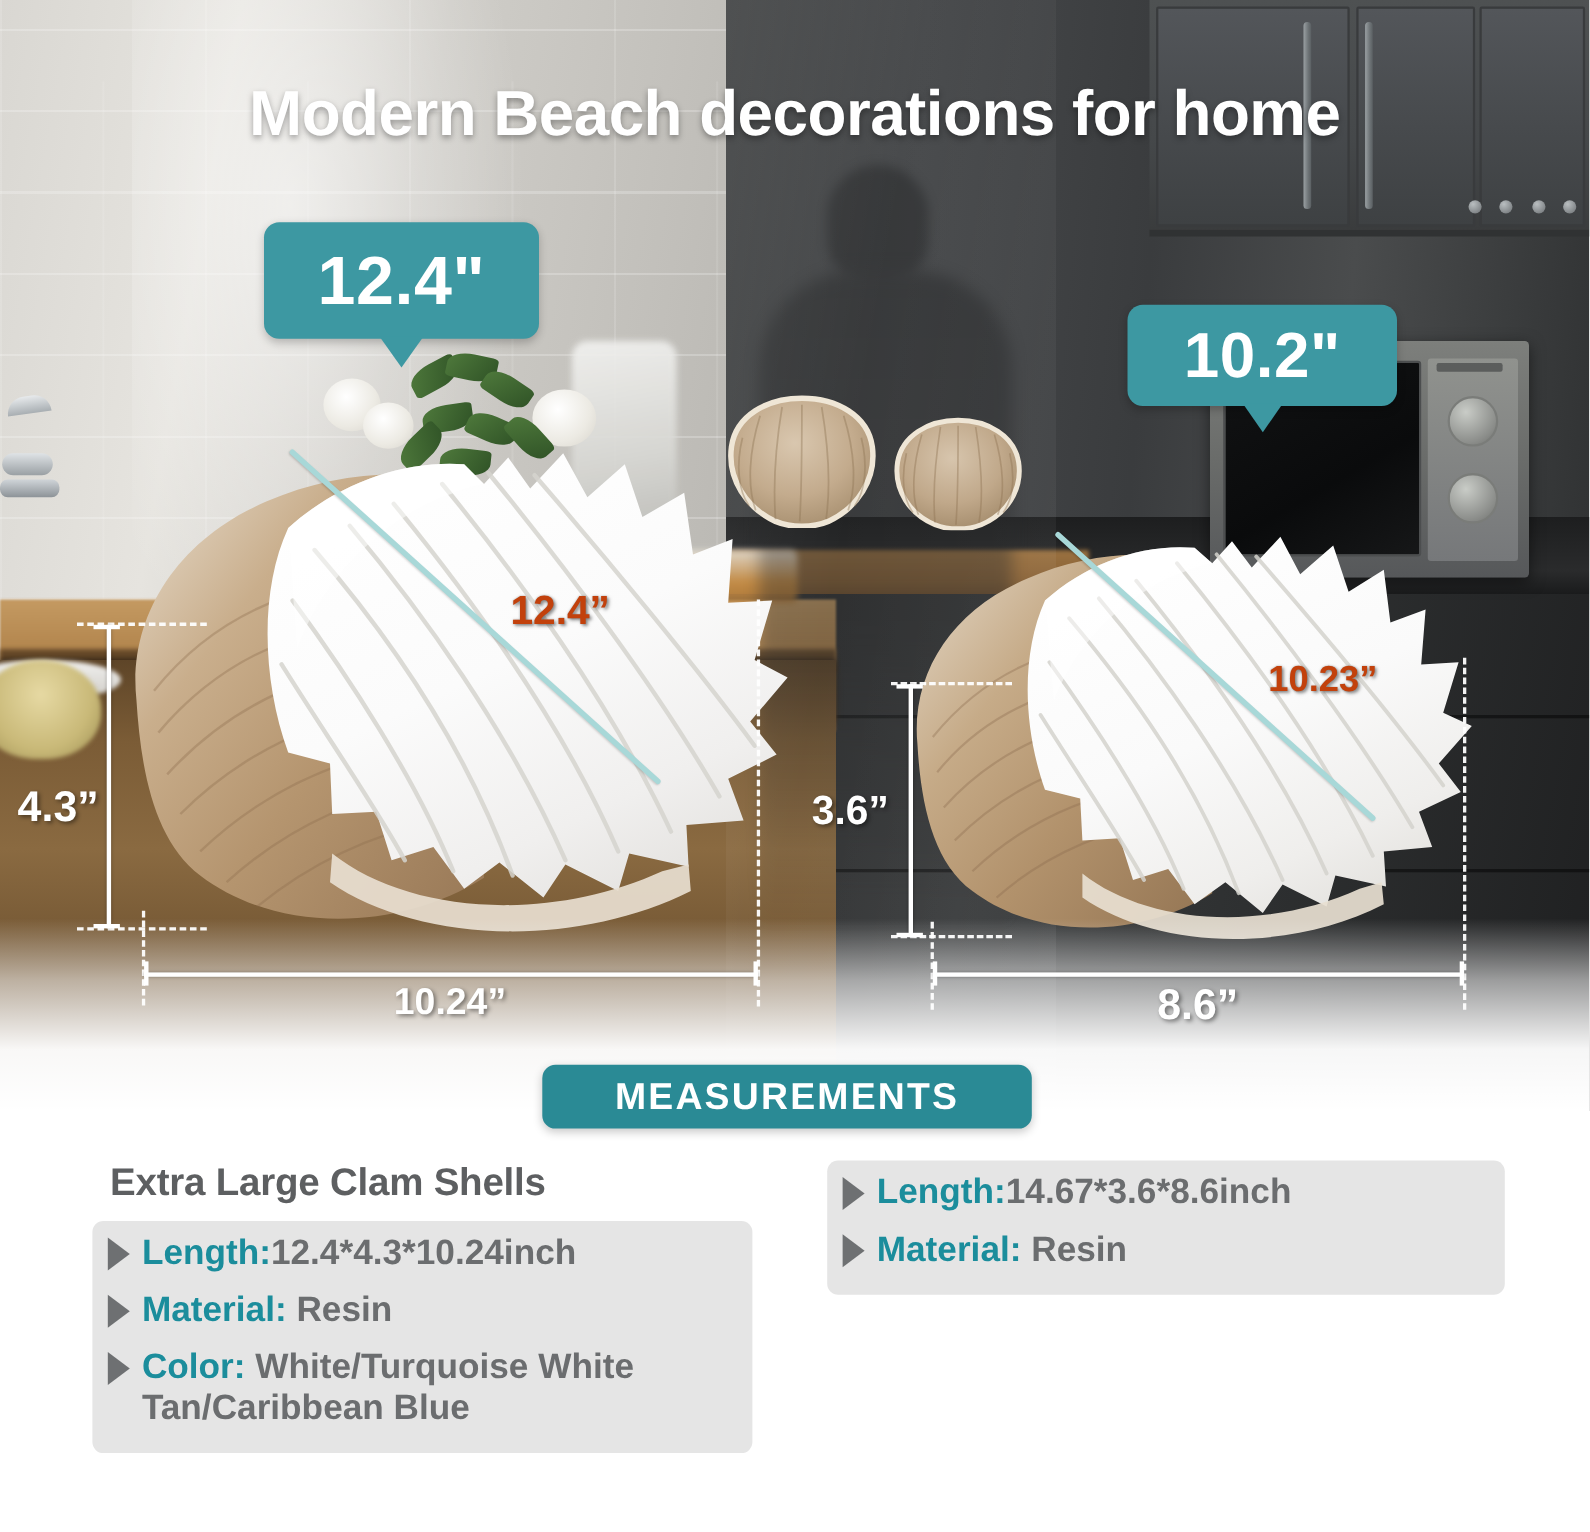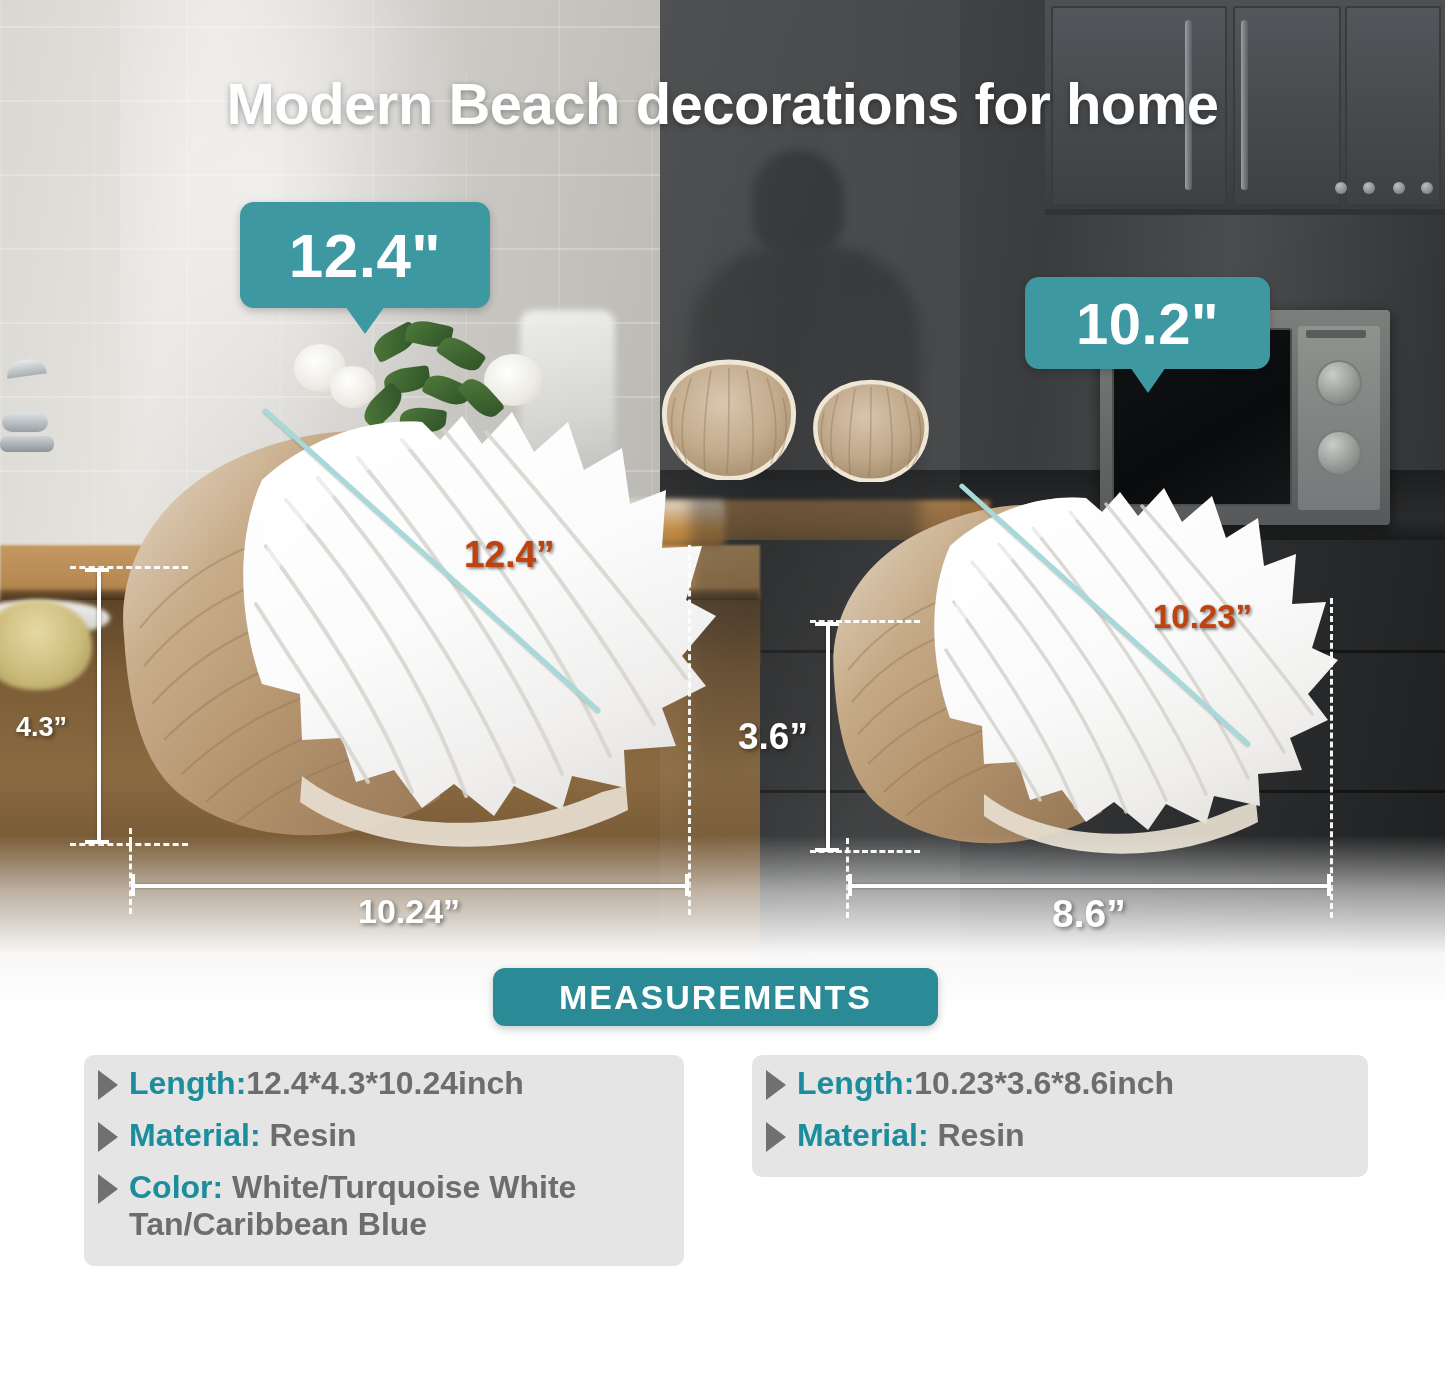--- a/index.html
+++ b/index.html
@@ -638,21 +638,21 @@
   </div>
 
   <div class="diag-line" style="left:264px; top:407px; width:452px; transform:rotate(42deg);"></div>
   <div class="diag-label" style="left:464px; top:534px; font-size:37px;">12.4”</div>
 
   <div class="dash-h" style="left:70px;  top:566px; width:118px;"></div>
   <div class="dash-h" style="left:70px;  top:843px; width:118px;"></div>
   <div class="solid-v" style="left:97px; top:568px; height:276px;"></div>
   <div class="cap-h" style="left:85px; top:568px;"></div>
   <div class="cap-h" style="left:85px; top:840px;"></div>
-  <div class="dim-text" style="left:16px; top:712px; font-size:27px;">4.3”</div>
+  <div class="dim-text" style="left:16px; top:712px; font-size:39px;">4.3”</div>
 
   <div class="dash-v" style="left:129px; top:828px; height:86px;"></div>
   <div class="dash-v" style="left:688px; top:545px; height:370px;"></div>
   <div class="solid-h" style="left:131px; top:884px; width:558px;"></div>
   <div class="cap-v" style="left:131px; top:874px;"></div>
   <div class="cap-v" style="left:685px; top:874px;"></div>
   <div class="dim-text" style="left:358px; top:892px; font-size:34px;">10.24”</div>
 
   <div class="diag-line" style="left:960px; top:482px; width:390px; transform:rotate(42deg);"></div>
   <div class="diag-label" style="left:1153px; top:598px; font-size:33px;">10.23”</div>
@@ -671,20 +671,21 @@
   <div class="cap-v" style="left:1327px; top:874px;"></div>
   <div class="dim-text" style="left:1052px; top:892px; font-size:39px;">8.6”</div>
 
   <div id="measurements-pill">
     <span>MEASUREMENTS</span>
   </div>
 
   <div class="specs">
 
     <div class="spec-col" id="spec-col-left">
+      <div class="spec-title">Extra Large Clam Shells</div>
       <div class="spec-box">
 
         <div class="spec-row">
           <span class="tri"></span>
           <span class="spec-text"><span class="lbl">Length:</span><span>12.4*4.3*10.24inch</span></span>
         </div>
 
         <div class="spec-row">
           <span class="tri"></span>
           <span class="spec-text"><span class="lbl">Material:</span><span> Resin</span></span>
@@ -696,21 +697,21 @@
         </div>
 
       </div>
     </div>
 
     <div class="spec-col" id="spec-col-right">
       <div class="spec-box">
 
         <div class="spec-row">
           <span class="tri"></span>
-          <span class="spec-text"><span class="lbl">Length:</span><span>10.23*3.6*8.6inch</span></span>
+          <span class="spec-text"><span class="lbl">Length:</span><span>14.67*3.6*8.6inch</span></span>
         </div>
 
         <div class="spec-row">
           <span class="tri"></span>
           <span class="spec-text"><span class="lbl">Material:</span><span> Resin</span></span>
         </div>
 
 
       </div>
     </div>

